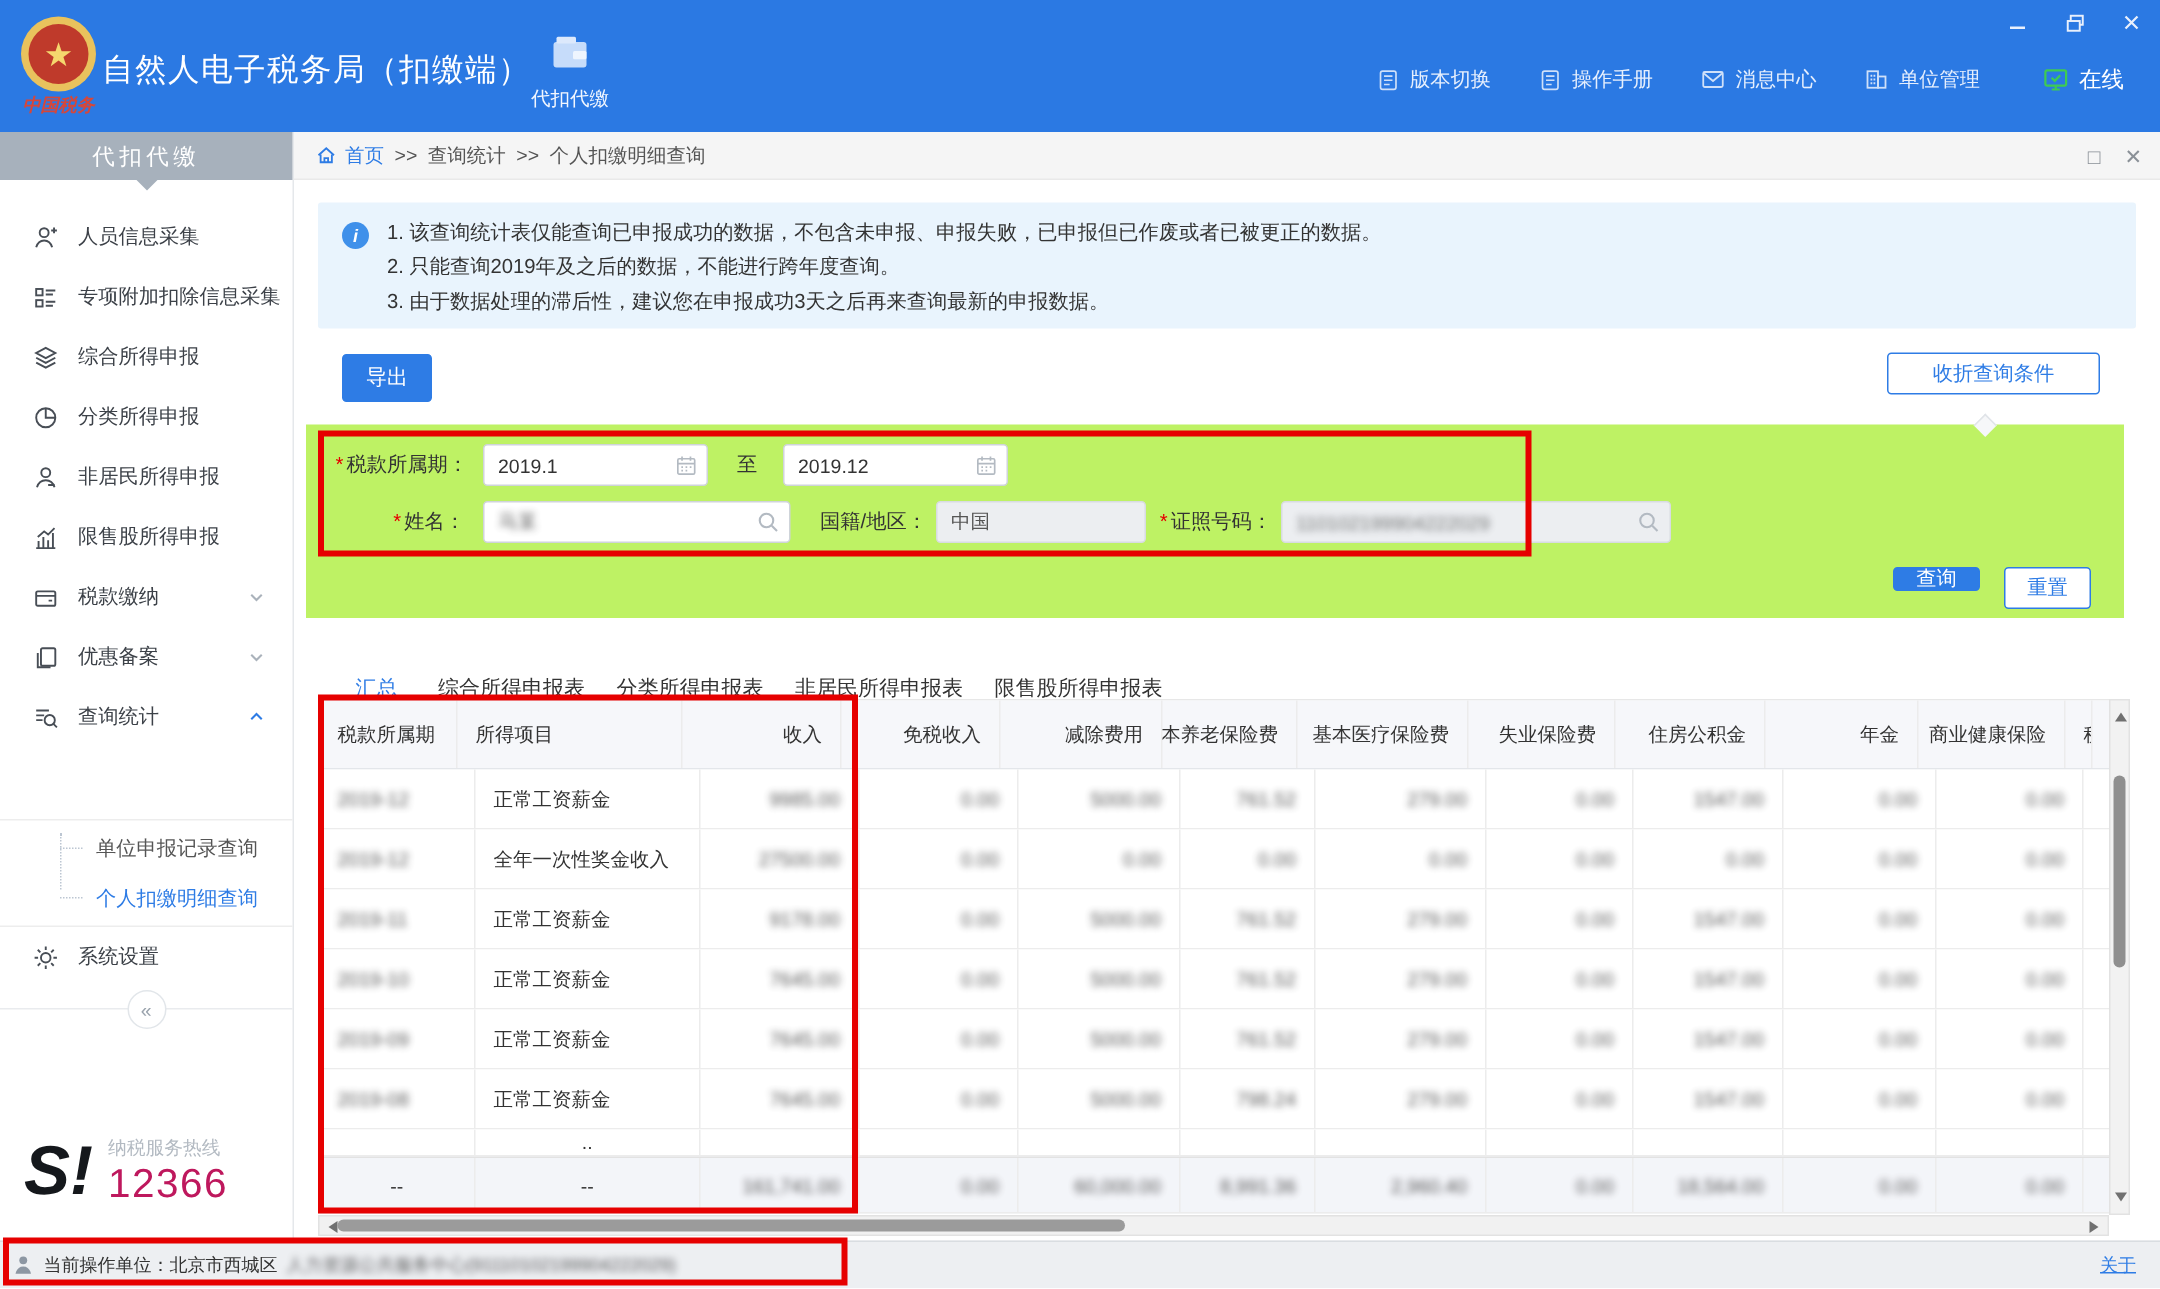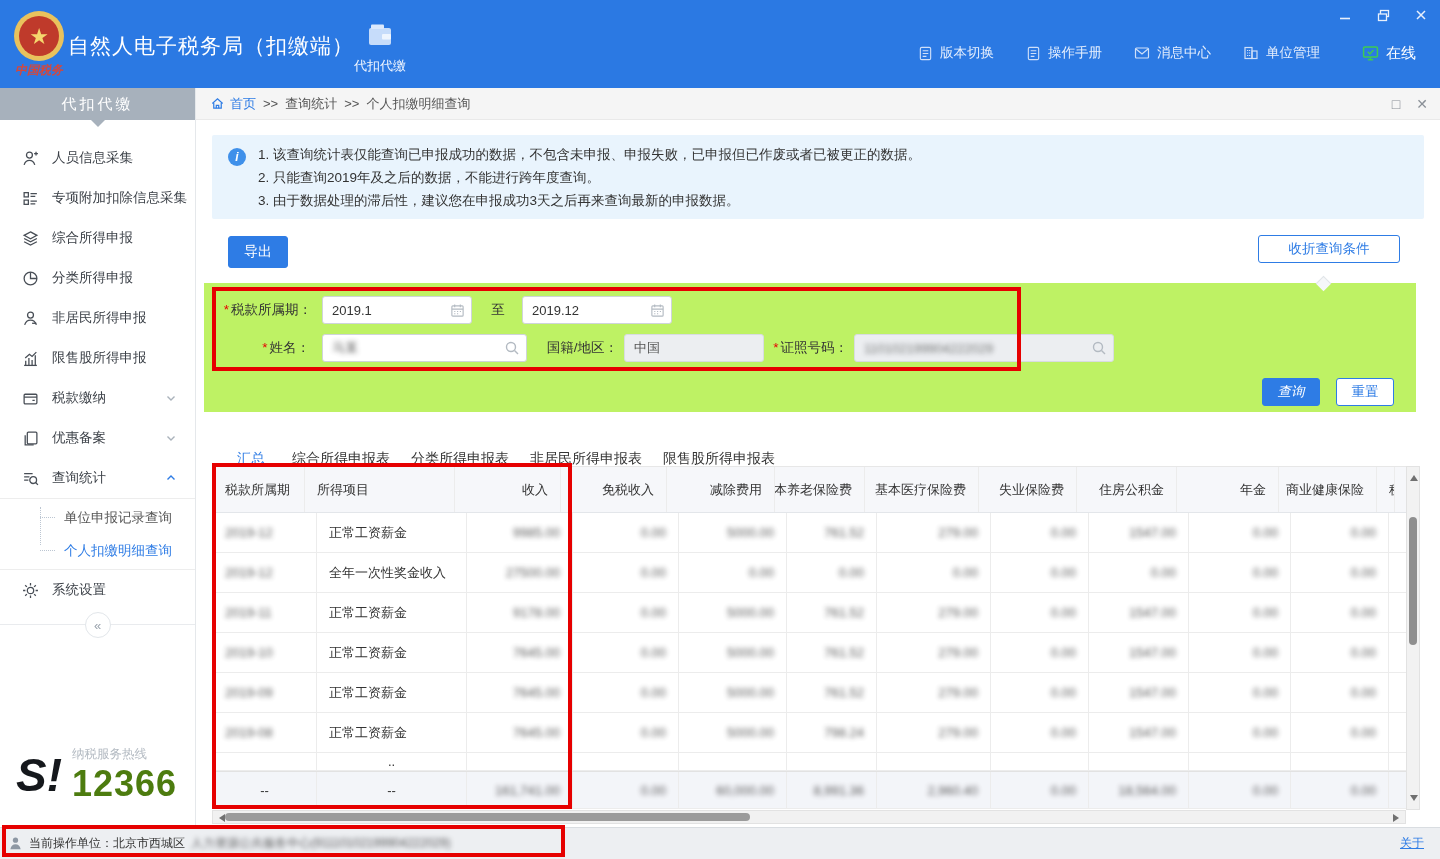--- a/index.html
+++ b/index.html
@@ -24,31 +24,31 @@
 
   
   .sidebar { position:absolute; left:0; top:88px; width:196px; height:739px; background:#fff; border-right:1px solid #e5e8eb; }
   .sidebar-header { position:relative; height:32px; background:#a7b1bc; color:#fff; font-size:15px; letter-spacing:3px; display:flex; align-items:center; justify-content:center; }
   .sidebar-header:after { content:""; position:absolute; left:50%; bottom:-7px; margin-left:-8px; border:8px solid transparent; border-top-color:#a7b1bc; border-bottom:none; }
   .side-menu { padding-top:18px; }
   .side-item { position:relative; height:40px; display:flex; align-items:center; padding-left:22px; gap:13px; font-size:13.5px; color:#3c4148; cursor:pointer; }
   .side-item .icon { color:#484e56; width:17px; }
   .side-item .chev { position:absolute; right:16px; color:#aab2bb; }
   .side-item .chev.up { color:#2e7ce5; }
-  .side-submenu { position:relative; border-top:1px solid #ededed; border-bottom:1px solid #ededed; padding:2px 0; }
+  .side-submenu { position:relative; border-top:1px solid #ededed; border-bottom:1px solid #ededed; padding:2px 0;margin-top:48px; }
   .side-submenu:before { content:""; position:absolute; left:40px; top:8px; bottom:24px; border-left:1px dotted #bcc6d2; }
   .sub-item { position:relative; height:33px; display:flex; align-items:center; padding-left:64px; font-size:13.5px; color:#555; cursor:pointer; }
   .sub-item:before { content:""; position:absolute; left:40px; top:16px; width:15px; border-top:1px dotted #bcc6d2; }
   .sub-item.active { color:#2e7ce5; }
   .side-divider { position:relative; margin:14px 0 0 0; border-top:1px solid #e9ebee; height:0; }
   .collapse-btn { position:absolute; left:50%; top:-13px; margin-left:-13px; width:26px; height:26px; border-radius:50%; background:#fff; border:1px solid #e2e6ea; color:#9aa3ad; font-size:13px; display:flex; align-items:center; justify-content:center; cursor:pointer; }
   .hotline { position:absolute; left:16px; bottom:22px; display:flex; align-items:center; gap:10px; }
   .hotline-mark { font-size:46px; font-weight:900; font-style:italic; color:#15181c; line-height:.9; }
   .hotline-label { color:#b3bac2; font-size:12.5px; }
-  .hotline-number { color:#4d7c0f; font-size:36px; font-weight:bold; letter-spacing:1px; }
+  .hotline-number { color:#be185d; font-size:27px; font-weight:normal; letter-spacing:1px; }
 
   
   .breadcrumb-bar { position:absolute; left:196px; top:88px; width:1244px; height:32px; background:#f5f5f5; border-bottom:1px solid #e9e9e9; display:flex; align-items:center; padding:0 14px; gap:7px; font-size:13px; color:#555; }
   .crumb-home { color:#2e7ce5; display:flex; align-items:center; gap:5px; cursor:pointer; }
   .panel-controls { position:absolute; right:12px; top:0; height:32px; display:flex; align-items:center; gap:16px; color:#8a9097; font-size:14px; }
 
   
   .main { position:absolute; left:196px; top:120px; width:1244px; height:707px; background:#fff; }
 
   .notice { position:absolute; left:212px; top:135px; width:1212px; height:84px; background:#e9f4fd; border-radius:2px; padding:8px 16px 8px 46px; }
@@ -411,21 +411,21 @@
     <div class="f-label" style="left:566px;top:51px;width:78px;"><span class="req">*</span><span>证照号码：</span></div>
     <div class="f-input disabled" style="left:650px;top:51px;width:260px;">
       <span class="blur">110102199904222029</span>
       <span class="icon">
           <svg width="16" height="16" viewBox="0 0 16 16" fill="none" stroke="currentColor" stroke-width="1.4">
             <circle cx="7" cy="7" r="4.5"></circle>
             <path d="M10.5 10.5L14 14"></path>
           </svg>
         </span>
     </div>
-    <div class="btn btn-primary" style="position:absolute;left:1058px;top:95px;width:58px;height:28px;font-style:italic;">查询</div>
+    <div class="btn btn-primary" style="position:absolute;left:1058px;top:95px;width:58px;height:16px;">查询</div>
     <div class="btn btn-outline" style="position:absolute;left:1132px;top:95px;width:58px;height:28px;">重置</div>
   </div>
   <div class="query-notch"></div>
 
   <div class="tabs" id="tabs">
       <div class="tab active">汇总</div>
       <div class="tab">综合所得申报表</div>
       <div class="tab">分类所得申报表</div>
       <div class="tab">非居民所得申报表</div>
       <div class="tab">限售股所得申报表</div>

